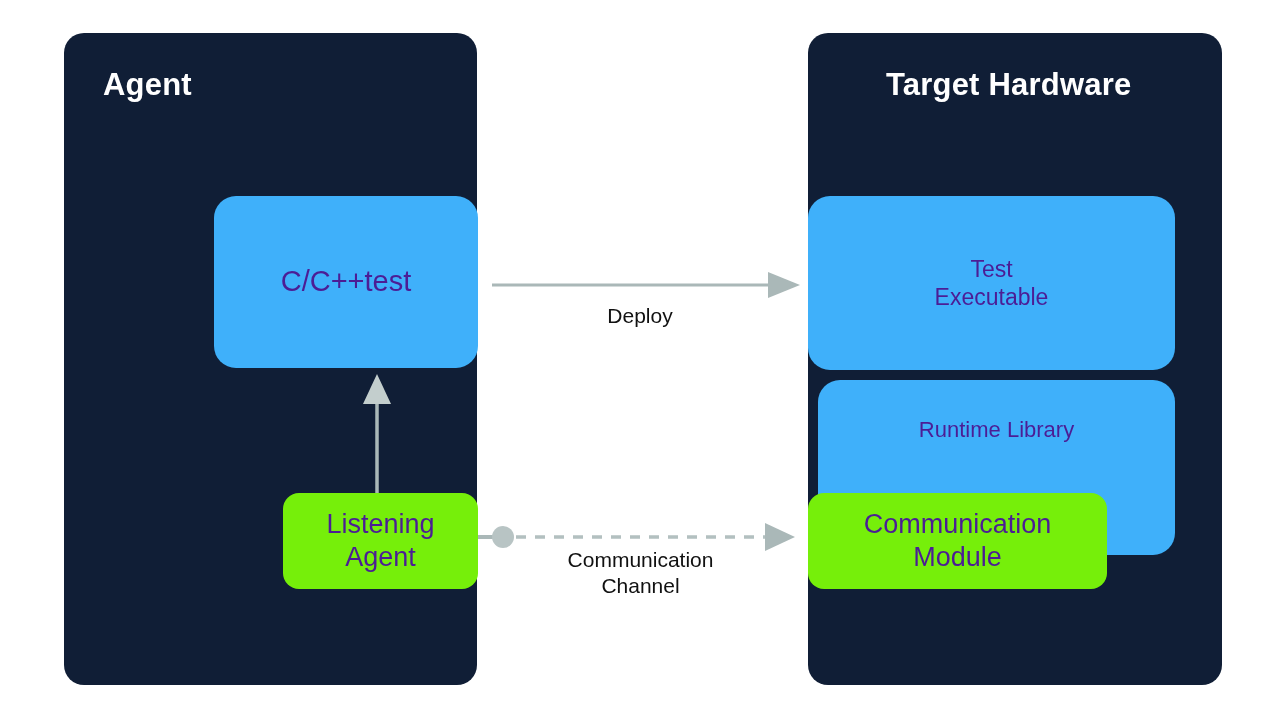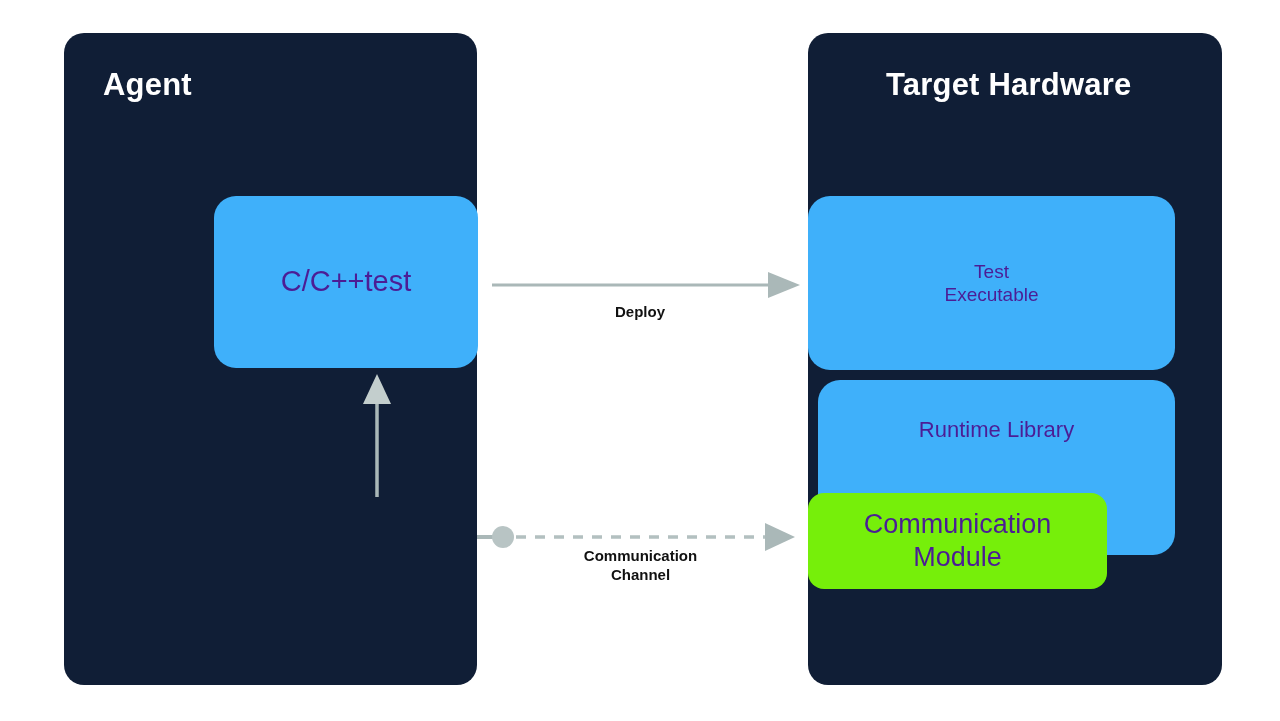--- a/index.html
+++ b/index.html
@@ -51,22 +51,22 @@
 
   .node-label {
     display: block;
     white-space: pre-line;
   }
 
   
   .conn-label {
     position: absolute;
     color: #111111;
-    font-size: 15px;
-    font-weight: bold;
+    font-size: 21px;
+    font-weight: normal;
     text-align: center;
     line-height: 1.25;
     white-space: pre-line;
   }
 
   
   #wires {
     position: absolute;
     left: 0;
     top: 0;
@@ -99,22 +99,26 @@
     <line x1="477" y1="537" x2="500" y2="537" stroke="#aab8b8" stroke-width="4"></line>
     <circle cx="503" cy="537" r="11" fill="#b8c4c4"></circle>
     <line x1="516" y1="537" x2="774" y2="537" stroke="#b3c0c0" stroke-width="3.5" stroke-dasharray="10 9"></line>
     <polygon points="770,523 770,551 800,537" fill="#aab8b8" transform="translate(-5,0)"></polygon>
   </svg>
 
   <div class="node blue" style="left:214px; top:196px; width:264px; height:172px; font-size:29px;">
     <span class="node-label">C/C++test</span>
   </div>
 
+  <div class="node green" style="left:283px; top:493px; width:195px; height:96px; font-size:27px; border-radius:16px;">
+    <span class="node-label">Listening
+Agent</span>
+  </div>
 
-  <div class="node blue" style="left:808px; top:196px; width:367px; height:174px; font-size:19px;">
+  <div class="node blue" style="left:808px; top:196px; width:367px; height:174px; font-size:23px;">
     <span class="node-label">Test
 Executable</span>
   </div>
 
   <div class="node blue" style="left:818px; top:380px; width:357px; height:175px; font-size:22px; align-items:flex-start; padding-top:37px;">
     <span class="node-label">Runtime Library</span>
   </div>
 
   <div class="node green" style="left:808px; top:493px; width:299px; height:96px; font-size:27px; border-radius:16px;">
     <span class="node-label">Communication

